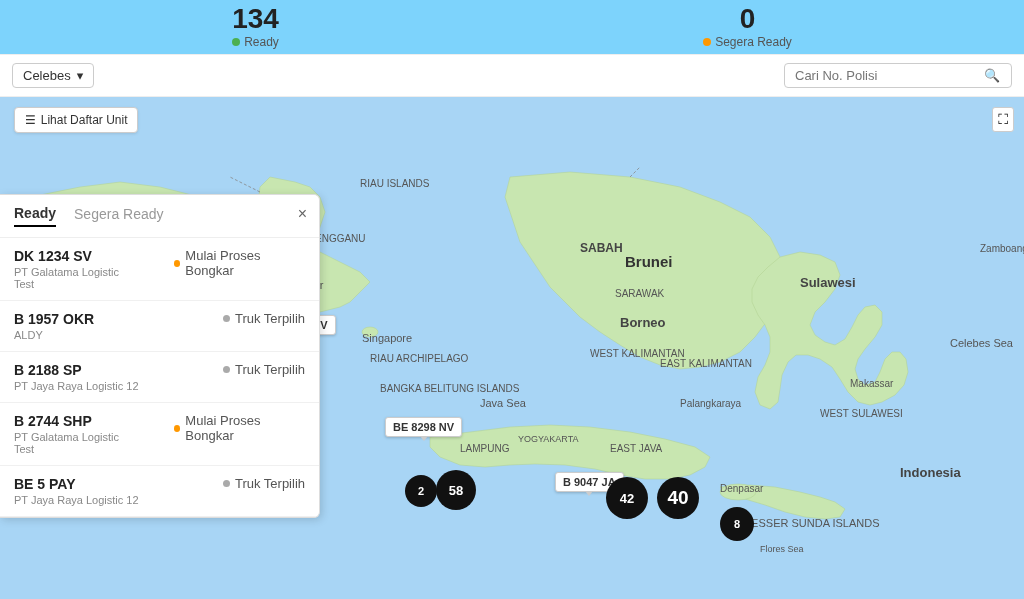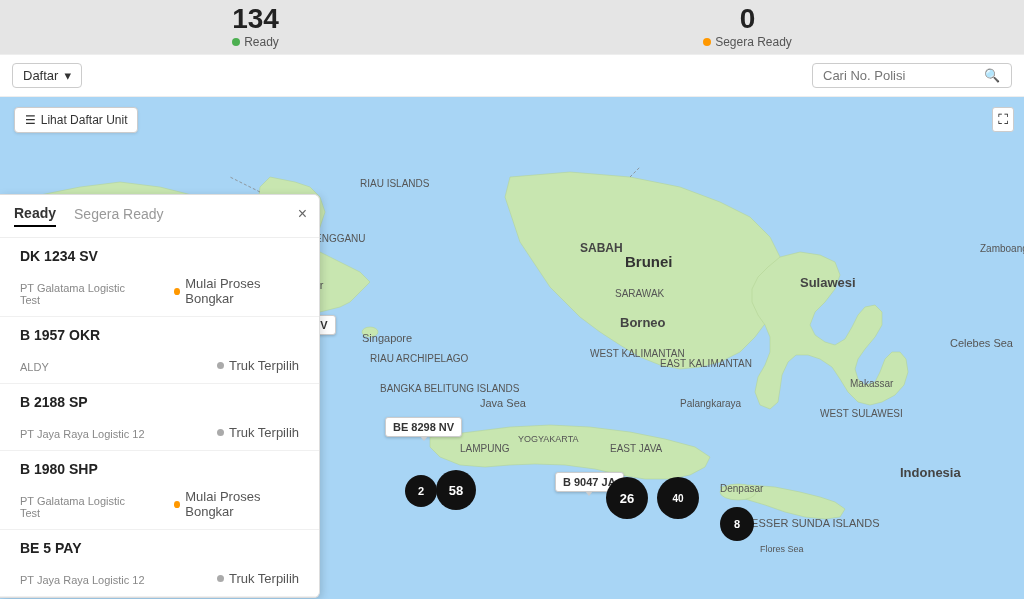--- a/index.html
+++ b/index.html
@@ -4,21 +4,21 @@
   <style>
     * { box-sizing: border-box; margin: 0; padding: 0; }
     body { font-family: Arial, sans-serif; background: #fff; width: 1024px; height: 599px; overflow: hidden; position: relative; }
 
     
     #header {
       display: flex;
       justify-content: space-around;
       align-items: center;
       padding: 2px 20px;
-      background: #e5e5e5;
+      background: #7dd3fc;
       border-bottom: 1px solid #eee;
       height: 55px;
     }
     .stat-block {
       display: flex;
       flex-direction: column;
       align-items: center;
     }
     .stat-number {
       font-size: 28px;
@@ -62,21 +62,21 @@
       color: #333;
     }
     .search-box {
       border: 1px solid #ccc;
       border-radius: 4px;
       padding: 4px 10px;
       font-size: 13px;
       display: flex;
       align-items: center;
       gap: 4px;
-      width: 200px;
+      width: 228px;
       color: #aaa;
     }
     .search-box input {
       border: none;
       outline: none;
       font-size: 13px;
       color: #333;
       width: 100%;
       background: transparent;
     }
@@ -214,36 +214,36 @@
       font-size: 16px;
       color: #666;
       background: none;
       border: none;
     }
     .panel-list {
       overflow-y: auto;
       max-height: 420px;
     }
     .panel-item {
-      padding: 10px 20px;
+      padding: 10px 14px;
       border-bottom: 1px solid #f0f0f0;
       display: flex;
       justify-content: space-between;
-      align-items: flex-end;
+      align-items: flex-start;
       gap: 39px;
     }
     .panel-item-left .plate {
       font-size: 14px;
       font-weight: bold;
       color: #222;
     }
     .panel-item-left .company {
       font-size: 11px;
       color: #888;
-      margin-top: 18px;
+      margin-top: 2px;
     }
     .panel-item-right {
       font-size: 13px;
       display: flex;
       align-items: center;
       gap: 5px;
       color: #555;
     }
     .status-dot-orange { width: 7px; height: 7px; border-radius: 50%; background: #FF9800; display: inline-block; }
     .status-dot-gray { width: 7px; height: 7px; border-radius: 50%; background: #aaa; display: inline-block; }
@@ -285,21 +285,21 @@
     <span class="stat-number">0</span>
     <span class="stat-label">
       <span class="dot-orange"></span>
       <span>Segera Ready</span>
     </span>
   </div>
 </div>
 
 <div id="toolbar">
   <div class="status-dropdown">
-    <span>Daftar</span>
+    <span>Celebes</span>
     <span>▾</span>
   </div>
   <div class="search-box">
     <input type="text" placeholder="Cari No. Polisi" style="">
     <span>🔍</span>
   </div>
 </div>
 
 <div id="map-container">
   
@@ -382,22 +382,22 @@
   <div id="map-pins">
       <div class="map-pin" style="left: 256px; top: 218px;">BE 8253 WV</div>
       <div class="map-pin" style="left: 385px; top: 320px; text-align: center;">BE 8298 NV</div>
       <div class="map-pin" style="left: 555px; top: 375px;">B 9047 JA</div>
     </div>
 
   
   <div id="map-clusters">
       <div class="cluster" style="width: 32px; height: 32px; left: 405px; top: 378px; font-size: 11px;">2</div>
       <div class="cluster" style="width: 40px; height: 40px; left: 436px; top: 373px; font-size: 13px;">58</div>
-      <div class="cluster" style="width: 42px; height: 42px; left: 606px; top: 380px; font-size: 13px;">26</div>
-      <div class="cluster" style="width: 42px; height: 42px; left: 657px; top: 380px; font-size: 10px;">40</div>
+      <div class="cluster" style="width: 42px; height: 42px; left: 606px; top: 380px; font-size: 13px;">42</div>
+      <div class="cluster" style="width: 42px; height: 42px; left: 657px; top: 380px; font-size: 19px;">40</div>
       <div class="cluster" style="width: 34px; height: 34px; left: 720px; top: 410px; font-size: 11px;">8</div>
     </div>
 
   
   <div id="side-panel">
     <div id="panel-header">
       <span class="panel-tab active">Ready</span>
       <span class="panel-tab">Segera Ready</span>
       <button id="panel-close">×</button>
     </div>
@@ -427,21 +427,21 @@
         <div class="plate">B 2188 SP</div>
         <div class="company">PT Jaya Raya Logistic 12</div>
       </div>
       <div class="panel-item-right">
         <span class="status-dot-gray"></span>
         <span>Truk Terpilih</span>
       </div>
     </div>
         <div class="panel-item">
       <div class="panel-item-left">
-        <div class="plate">B 1980 SHP</div>
+        <div class="plate">B 2744 SHP</div>
         <div class="company">PT Galatama Logistic Test</div>
       </div>
       <div class="panel-item-right">
         <span class="status-dot-orange"></span>
         <span>Mulai Proses Bongkar</span>
       </div>
     </div>
         <div class="panel-item">
       <div class="panel-item-left">
         <div class="plate">BE 5 PAY</div>

